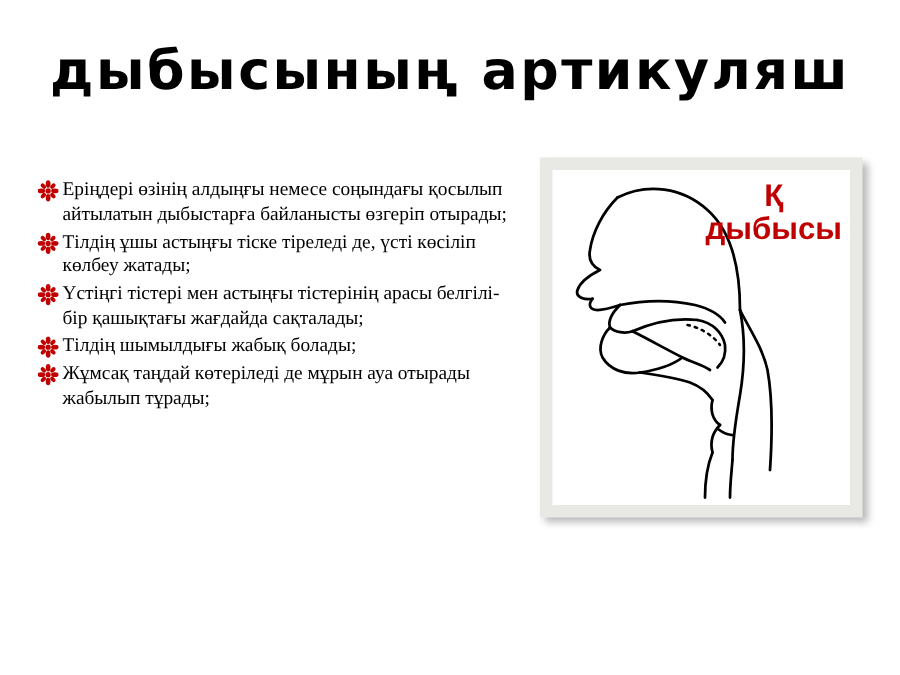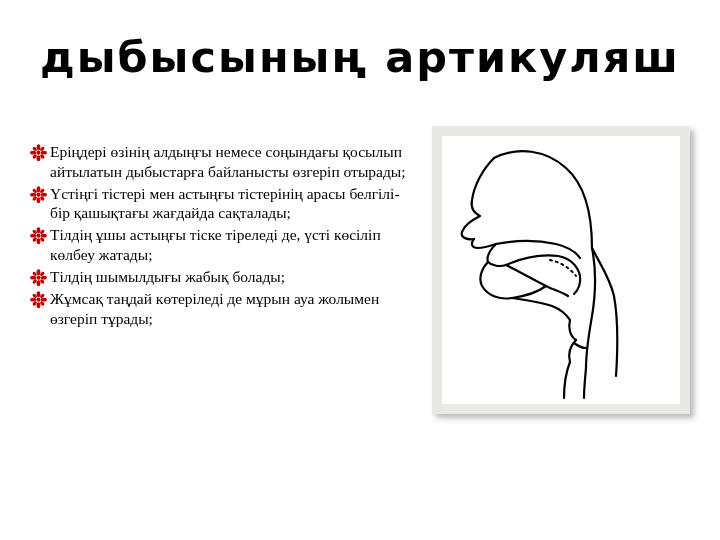--- a/index.html
+++ b/index.html
@@ -146,78 +146,78 @@
             <ellipse cx="3.1" cy="8.7" rx="3" ry="1.9"></ellipse>
             <ellipse cx="13.9" cy="8.7" rx="3" ry="1.9"></ellipse>
             <ellipse cx="4.7" cy="4.9" rx="2.5" ry="1.6" transform="rotate(45 4.7 4.9)"></ellipse>
             <ellipse cx="12.3" cy="12.5" rx="2.5" ry="1.6" transform="rotate(45 12.3 12.5)"></ellipse>
             <ellipse cx="12.3" cy="4.9" rx="2.5" ry="1.6" transform="rotate(-45 12.3 4.9)"></ellipse>
             <ellipse cx="4.7" cy="12.5" rx="2.5" ry="1.6" transform="rotate(-45 4.7 12.5)"></ellipse>
             <circle cx="8.5" cy="8.7" r="2.1"></circle>
           </g>
         </svg>
       </span>
+      <span class="bullet-text">Тілдің ұшы астыңғы тіске тіреледі де, үсті көсіліп көлбеу жатады;</span>
+    </div>
+
+    <div class="bullet-row">
+      <span class="bullet-mark">
+        <svg width="17" height="18" viewBox="0 0 17 18" xmlns="http://www.w3.org/2000/svg">
+          <g fill="#c00000">
+            <ellipse cx="8.5" cy="3.2" rx="1.9" ry="3"></ellipse>
+            <ellipse cx="8.5" cy="14.2" rx="1.9" ry="3"></ellipse>
+            <ellipse cx="3.1" cy="8.7" rx="3" ry="1.9"></ellipse>
+            <ellipse cx="13.9" cy="8.7" rx="3" ry="1.9"></ellipse>
+            <ellipse cx="4.7" cy="4.9" rx="2.5" ry="1.6" transform="rotate(45 4.7 4.9)"></ellipse>
+            <ellipse cx="12.3" cy="12.5" rx="2.5" ry="1.6" transform="rotate(45 12.3 12.5)"></ellipse>
+            <ellipse cx="12.3" cy="4.9" rx="2.5" ry="1.6" transform="rotate(-45 12.3 4.9)"></ellipse>
+            <ellipse cx="4.7" cy="12.5" rx="2.5" ry="1.6" transform="rotate(-45 4.7 12.5)"></ellipse>
+            <circle cx="8.5" cy="8.7" r="2.1"></circle>
+          </g>
+        </svg>
+      </span>
       <span class="bullet-text">Үстіңгі тістері мен астыңғы тістерінің арасы белгілі-бір қашықтағы жағдайда сақталады;</span>
     </div>
 
     <div class="bullet-row">
       <span class="bullet-mark">
         <svg width="17" height="18" viewBox="0 0 17 18" xmlns="http://www.w3.org/2000/svg">
           <g fill="#c00000">
             <ellipse cx="8.5" cy="3.2" rx="1.9" ry="3"></ellipse>
             <ellipse cx="8.5" cy="14.2" rx="1.9" ry="3"></ellipse>
             <ellipse cx="3.1" cy="8.7" rx="3" ry="1.9"></ellipse>
             <ellipse cx="13.9" cy="8.7" rx="3" ry="1.9"></ellipse>
             <ellipse cx="4.7" cy="4.9" rx="2.5" ry="1.6" transform="rotate(45 4.7 4.9)"></ellipse>
             <ellipse cx="12.3" cy="12.5" rx="2.5" ry="1.6" transform="rotate(45 12.3 12.5)"></ellipse>
             <ellipse cx="12.3" cy="4.9" rx="2.5" ry="1.6" transform="rotate(-45 12.3 4.9)"></ellipse>
             <ellipse cx="4.7" cy="12.5" rx="2.5" ry="1.6" transform="rotate(-45 4.7 12.5)"></ellipse>
             <circle cx="8.5" cy="8.7" r="2.1"></circle>
           </g>
         </svg>
       </span>
-      <span class="bullet-text">Тілдің ұшы астыңғы тіске тіреледі де, үсті көсіліп көлбеу жатады;</span>
-    </div>
-
-    <div class="bullet-row">
-      <span class="bullet-mark">
-        <svg width="17" height="18" viewBox="0 0 17 18" xmlns="http://www.w3.org/2000/svg">
-          <g fill="#c00000">
-            <ellipse cx="8.5" cy="3.2" rx="1.9" ry="3"></ellipse>
-            <ellipse cx="8.5" cy="14.2" rx="1.9" ry="3"></ellipse>
-            <ellipse cx="3.1" cy="8.7" rx="3" ry="1.9"></ellipse>
-            <ellipse cx="13.9" cy="8.7" rx="3" ry="1.9"></ellipse>
-            <ellipse cx="4.7" cy="4.9" rx="2.5" ry="1.6" transform="rotate(45 4.7 4.9)"></ellipse>
-            <ellipse cx="12.3" cy="12.5" rx="2.5" ry="1.6" transform="rotate(45 12.3 12.5)"></ellipse>
-            <ellipse cx="12.3" cy="4.9" rx="2.5" ry="1.6" transform="rotate(-45 12.3 4.9)"></ellipse>
-            <ellipse cx="4.7" cy="12.5" rx="2.5" ry="1.6" transform="rotate(-45 4.7 12.5)"></ellipse>
-            <circle cx="8.5" cy="8.7" r="2.1"></circle>
-          </g>
-        </svg>
-      </span>
       <span class="bullet-text">Тілдің шымылдығы жабық болады;</span>
     </div>
 
     <div class="bullet-row">
       <span class="bullet-mark">
         <svg width="17" height="18" viewBox="0 0 17 18" xmlns="http://www.w3.org/2000/svg">
           <g fill="#c00000">
             <ellipse cx="8.5" cy="3.2" rx="1.9" ry="3"></ellipse>
             <ellipse cx="8.5" cy="14.2" rx="1.9" ry="3"></ellipse>
             <ellipse cx="3.1" cy="8.7" rx="3" ry="1.9"></ellipse>
             <ellipse cx="13.9" cy="8.7" rx="3" ry="1.9"></ellipse>
             <ellipse cx="4.7" cy="4.9" rx="2.5" ry="1.6" transform="rotate(45 4.7 4.9)"></ellipse>
             <ellipse cx="12.3" cy="12.5" rx="2.5" ry="1.6" transform="rotate(45 12.3 12.5)"></ellipse>
             <ellipse cx="12.3" cy="4.9" rx="2.5" ry="1.6" transform="rotate(-45 12.3 4.9)"></ellipse>
             <ellipse cx="4.7" cy="12.5" rx="2.5" ry="1.6" transform="rotate(-45 4.7 12.5)"></ellipse>
             <circle cx="8.5" cy="8.7" r="2.1"></circle>
           </g>
         </svg>
       </span>
-      <span class="bullet-text">Жұмсақ таңдай көтеріледі де мұрын ауа жолымен өзгеріп тұрады;</span>
+      <span class="bullet-text">Жұмсақ таңдай көтеріледі де мұрын ауа отырады жабылып тұрады;</span>
     </div>
 
   </div>
 
   <div class="picture-box">
     <div class="picture-inner">
 
       <svg class="diagram-svg" width="238" height="268" viewBox="0 0 238 268" xmlns="http://www.w3.org/2000/svg">
         <g fill="none" stroke="#000000" stroke-width="2.2" stroke-linecap="round" stroke-linejoin="round">
 
@@ -257,16 +257,17 @@
           <path d="M128,226 C124,236 122,248 122,262"></path>
 
           <path d="M144,232 C143,244 142,252 142,262"></path>
         </g>
 
         <g fill="none" stroke="#000000" stroke-width="2" stroke-linecap="round" stroke-dasharray="2 4">
           <path d="M108,124 C118,126 128,132 134,140"></path>
         </g>
       </svg>
 
+      <div class="pic-label">Қ дыбысы</div>
     </div>
   </div>
 
 </div>
 
 </body></html>

